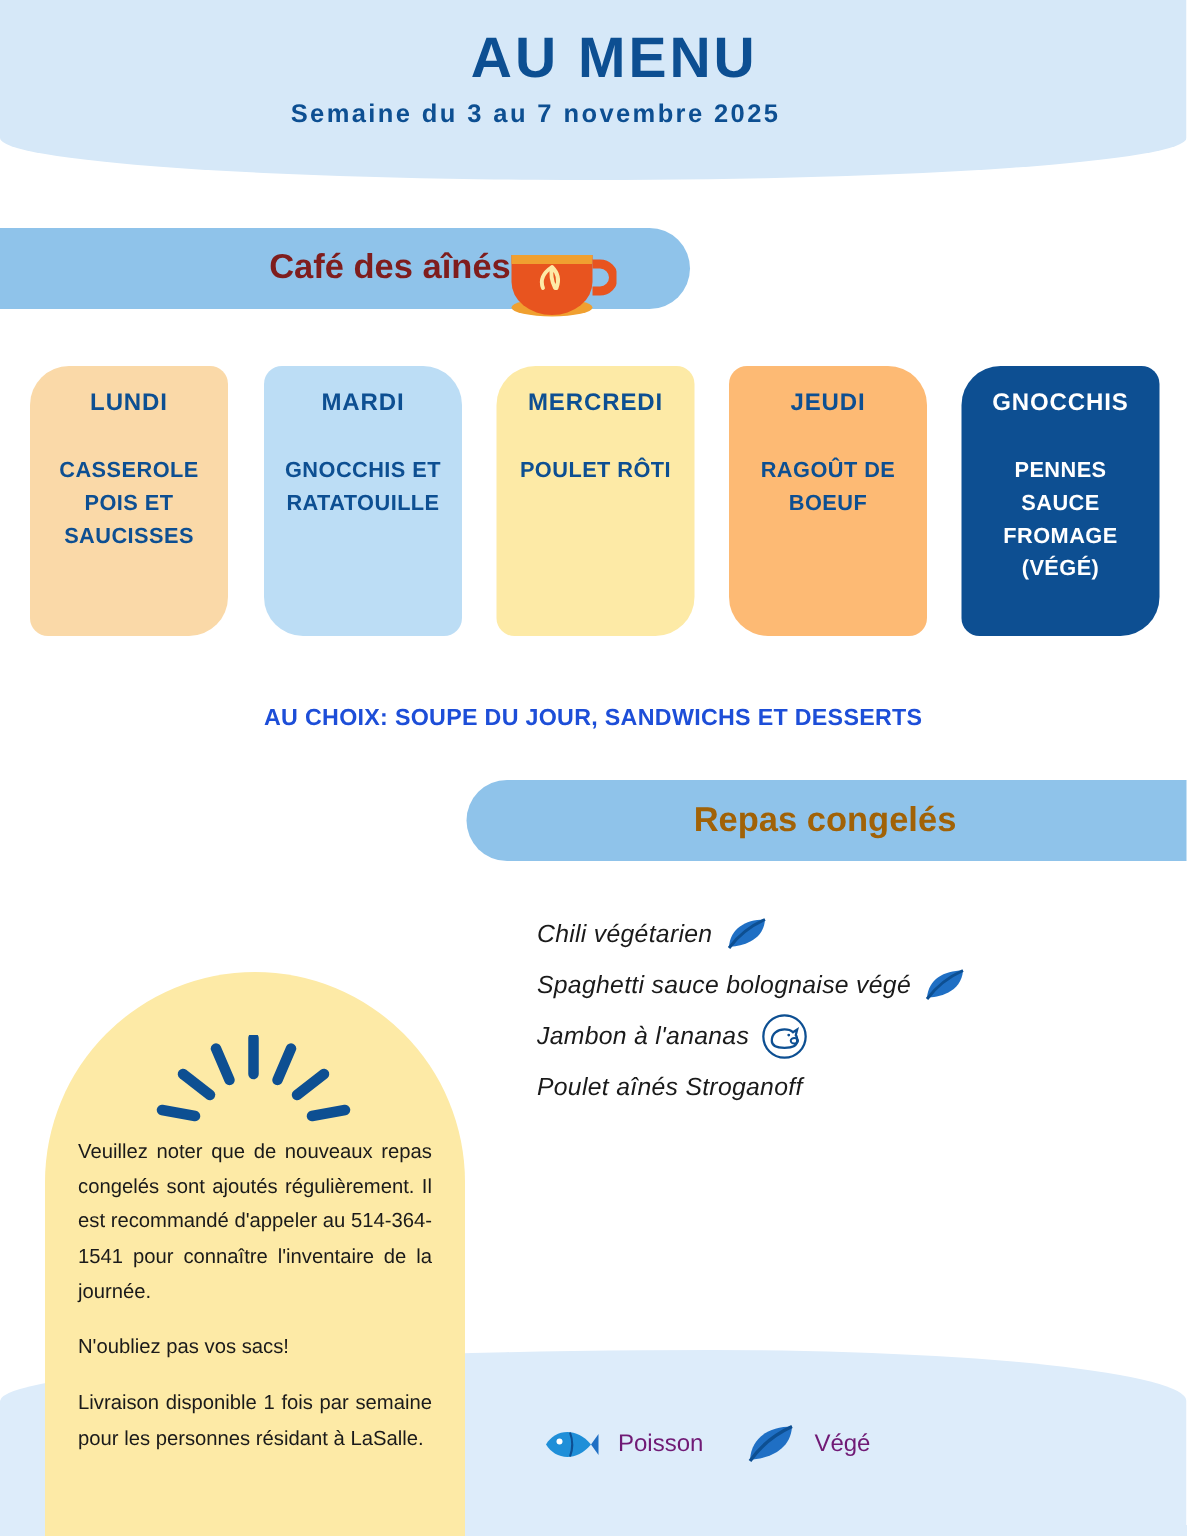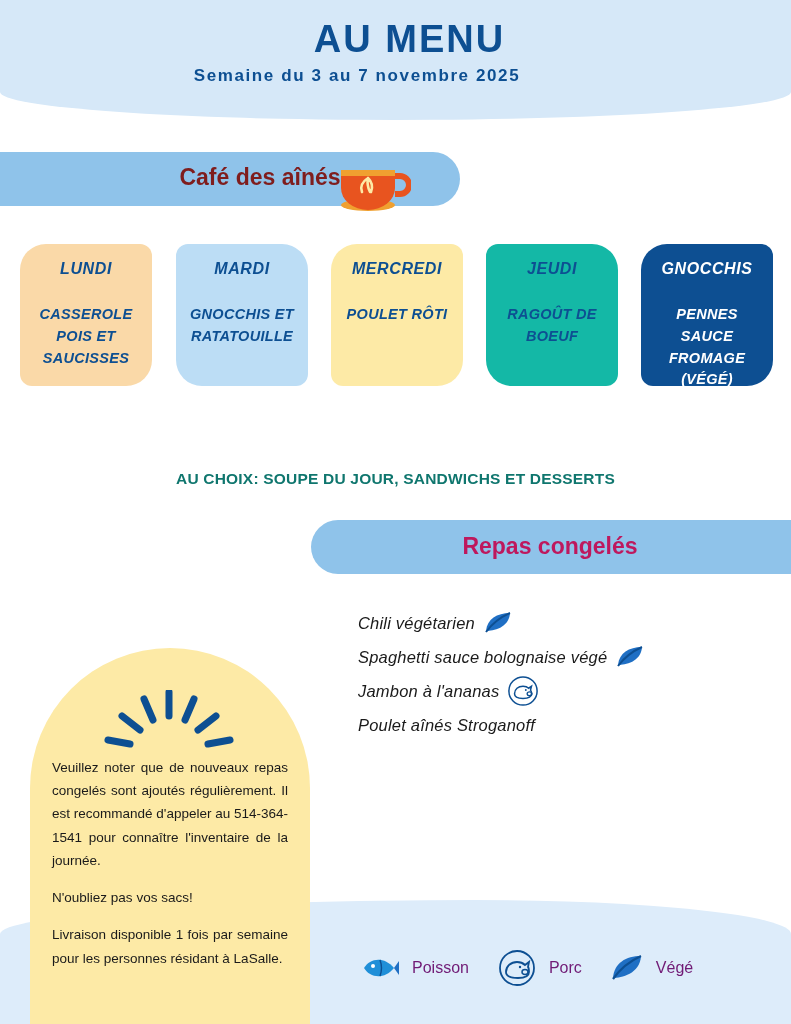--- a/index.html
+++ b/index.html
@@ -68,30 +68,29 @@
   
   .days {
     position: absolute;
     left: 20px; top: 244px;
     width: 752px; height: 186px;
   }
   .day-card {
     position: absolute;
     top: 0;
     width: 132px;
-    height: 142px;
+    height: 180px;
     border-radius: 26px 10px 26px 10px;
     padding: 16px 8px 0 8px;
     text-align: center;
-    font-style: italic;
   }
   .day-card.d0 { left: 0;   background:#fad9a8; border-radius: 26px 12px 26px 12px;}
   .day-card.d1 { left: 156px; background:#bcddf5; border-radius: 12px 26px 12px 26px;}
   .day-card.d2 { left: 311px; background:#fdeaa6; border-radius: 26px 12px 26px 12px;}
-  .day-card.d3 { left: 466px; background:#14b8a6; border-radius: 12px 26px 12px 26px;}
+  .day-card.d3 { left: 466px; background:#fdba74; border-radius: 12px 26px 12px 26px;}
   .day-card.d4 { left: 621px; background:#0d4f92; border-radius: 26px 12px 26px 12px;}
 
   .day-name {
     font-size: 16px;
     font-weight: bold;
     letter-spacing: 0.6px;
     color: #0d4f92;
     margin-bottom: 26px;
   }
   .day-card.d4 .day-name { color: #ffffff; }
@@ -106,39 +105,39 @@
 
   
   .choice-line {
     position: absolute;
     left: 0; top: 470px;
     width: 791px;
     text-align: center;
     font-size: 15.5px;
     font-weight: bold;
     letter-spacing: 0.2px;
-    color: #0f766e;
+    color: #1d4ed8;
   }
 
   
   .frozen-banner {
     position: absolute;
     left: 311px; top: 520px;
     width: 520px; height: 54px;
     background: #8fc3ea;
     border-radius: 27px 0 0 27px;
   }
   .frozen-label {
     position: absolute;
     left: 330px; top: 533px;
     width: 440px;
     text-align: center;
     font-size: 23px;
     font-weight: bold;
-    color: #be185d;
+    color: #a16207;
   }
 
   
   .frozen-list {
     position: absolute;
     left: 358px; top: 606px;
     width: 420px;
   }
   .frozen-item {
     display: flex;
@@ -317,31 +316,20 @@
         <path d="M4 14 C10 4 24 2 34 14 C24 26 10 24 4 14 Z" fill="#1f8fd8"></path>
         <path d="M34 14 l5 -7 v14 z" fill="#1f6fc4"></path>
         <circle cx="13" cy="12" r="2" fill="#ffffff"></circle>
         <path d="M20 6 q3 8 0 16" stroke="#0d4f92" stroke-width="1.4" fill="none"></path>
       </svg>
     </span>
     <span class="lbl">Poisson</span>
   </div>
   <div class="legend-item">
     <span>
-      <svg viewBox="0 0 40 40" width="40" height="40">
-        <circle cx="20" cy="20" r="17" fill="none" stroke="#0d4f92" stroke-width="1.8"></circle>
-        <path d="M9 24 c0-6 5-10 11-10 c4 0 6 1 8 3 l4-3 -1 5 c1 1 1 3 1 5 c0 4-4 6-11 6 c-8 0-12-2-12-6 z" fill="none" stroke="#0d4f92" stroke-width="1.8"></path>
-        <ellipse cx="28" cy="24" rx="3" ry="2.4" fill="none" stroke="#0d4f92" stroke-width="1.5"></ellipse>
-        <circle cx="23" cy="19" r="1.2" fill="#0d4f92"></circle>
-      </svg>
-    </span>
-    <span class="lbl">Porc</span>
-  </div>
-  <div class="legend-item">
-    <span>
       <svg viewBox="0 0 34 30" width="34" height="30">
         <path d="M3 25 C11 25 30 21 31 3 C16 3 4 10 3 25 Z" fill="#1f6fc4"></path>
         <path d="M3 26 C10 16 20 8 31 3" stroke="#0d4f92" stroke-width="2.2" fill="none"></path>
       </svg>
     </span>
     <span class="lbl">Végé</span>
   </div>
 </div>
 
 </body></html>

